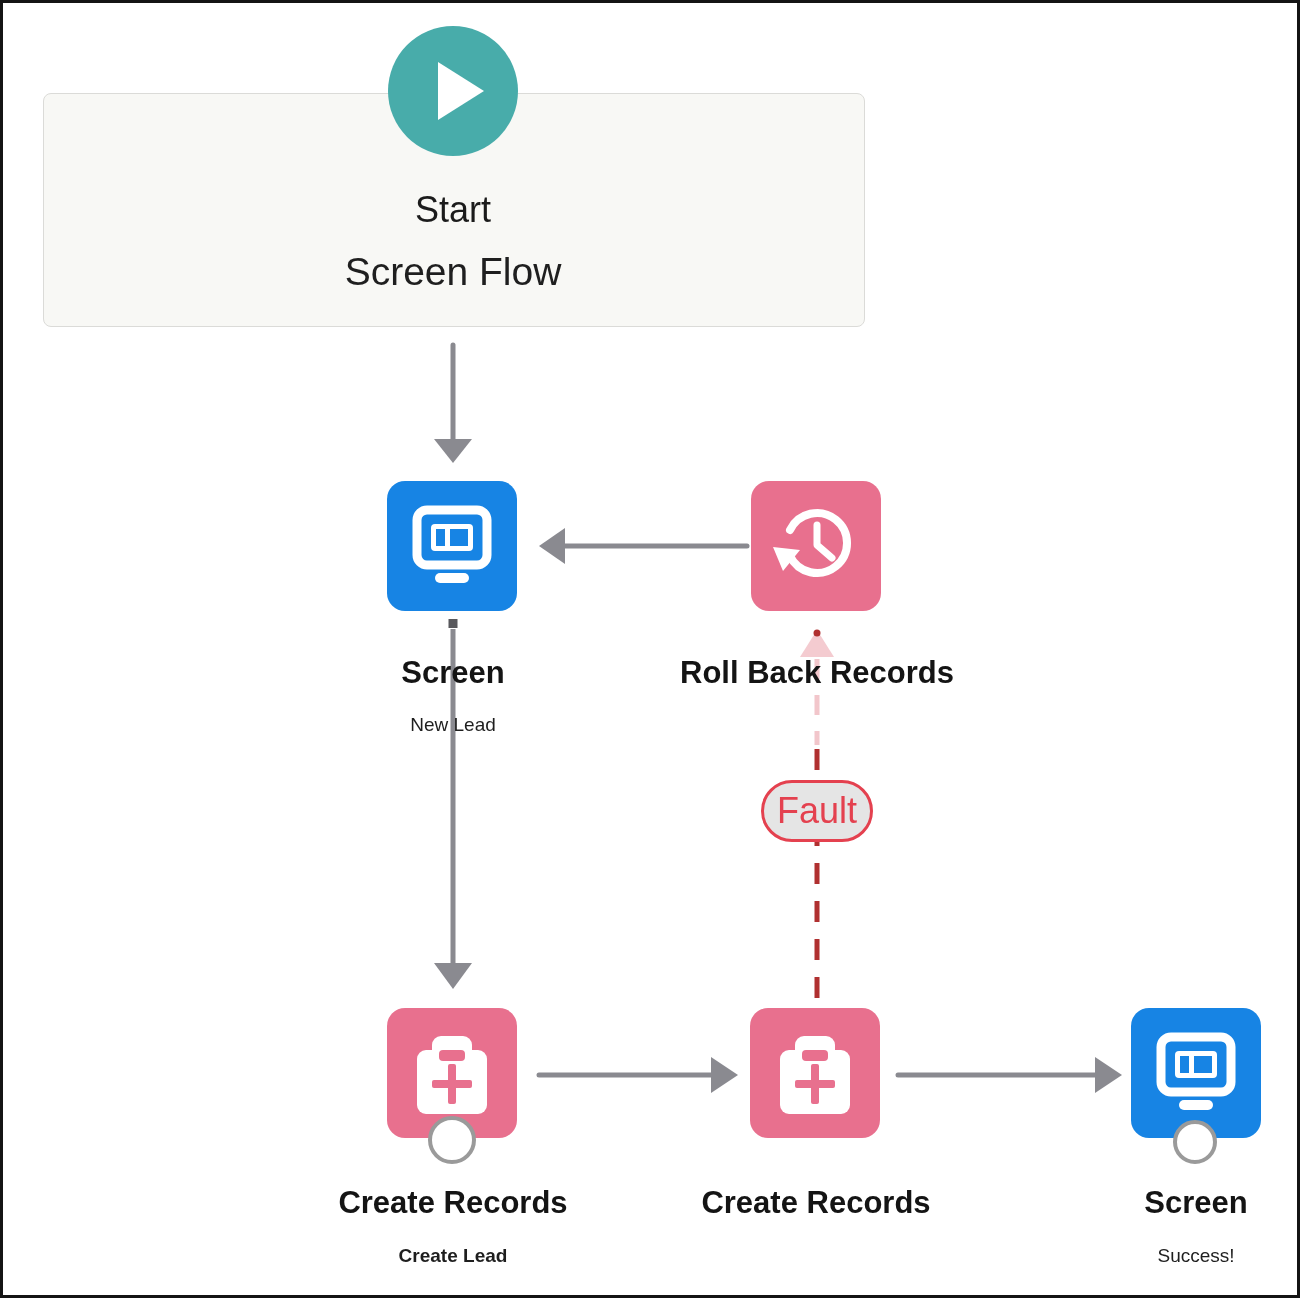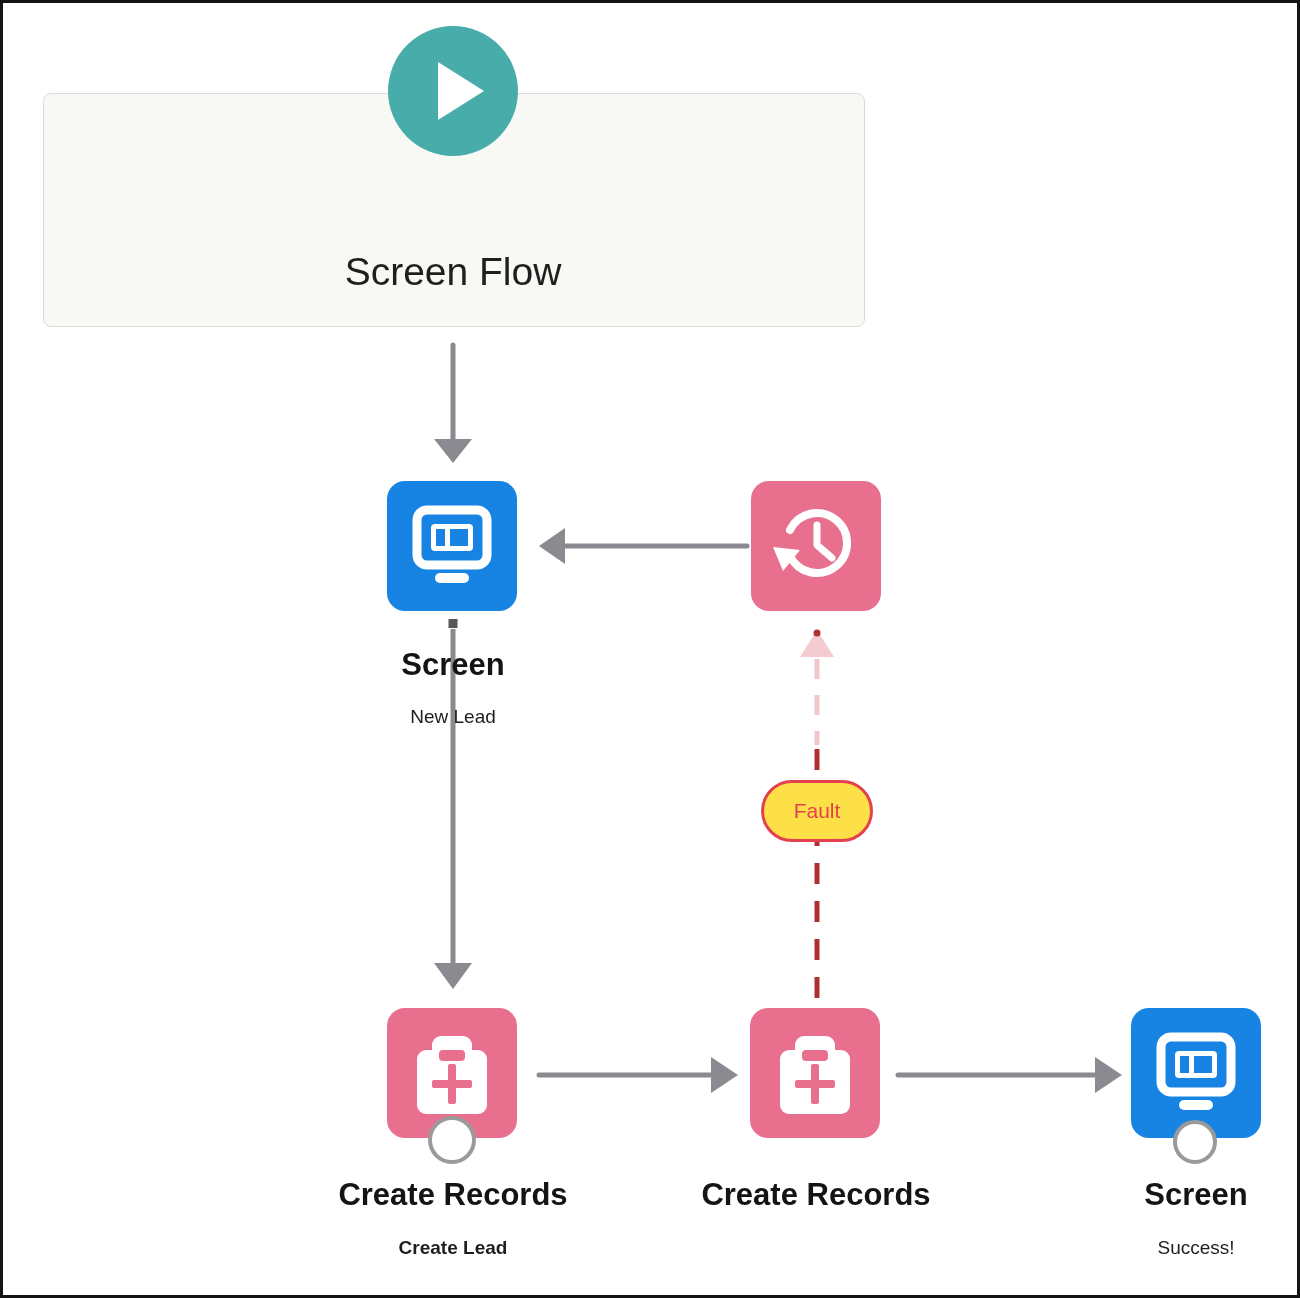--- a/index.html
+++ b/index.html
@@ -36,29 +36,29 @@
   .node-blue{background:#1784E4;}
   .node-pink{background:#E8708E;}
   .node svg{display:block;}
   
   .port-circle{
     position:absolute;border-radius:50%;background:#ffffff;border:4px solid #9A9A9A;z-index:3;
   }
   .port-a{left:425px;top:1113px;width:40px;height:40px;}
   .port-b{left:1170px;top:1117px;width:36px;height:36px;}
   
-  .lbl{position:absolute;text-align:center;z-index:2;line-height:36px;}
+  .lbl{position:absolute;text-align:center;z-index:2;line-height:36px;margin-top:8px;}
   .lbl-title{font-weight:700;font-size:31px;color:#141414;}
   .lbl-sub{font-size:19px;color:#1E1E1E;}
   
   .fault-pill{
     position:absolute;left:758px;top:777px;width:112px;height:62px;box-sizing:border-box;
-    background:#fde047;border:3px solid #E4414F;border-radius:31px;z-index:3;
+    background:#e5e5e5;border:3px solid #E4414F;border-radius:31px;z-index:3;
     display:flex;align-items:center;justify-content:center;
-    font-size:21px;color:#E4414F;
+    font-size:36px;color:#E4414F;
   }
 </style>
 </head>
 <body>
 
 <div class="frame">
 
   <svg class="connector-layer" width="1300" height="1298" viewBox="0 0 1300 1298">
     <g>
       <line x1="450" y1="342" x2="450" y2="437" stroke="#8A8A90" stroke-width="5" stroke-linecap="round"></line>
@@ -86,20 +86,21 @@
     <g>
       <line x1="895" y1="1072" x2="1092" y2="1072" stroke="#8A8A90" stroke-width="5" stroke-linecap="round"></line>
       <polygon points="1092,1054 1092,1090 1119,1072" fill="#8A8A90"></polygon>
     </g>
   </svg>
 
   <div class="start-box"></div>
   <div class="start-circle">
     <div class="play-triangle"></div>
   </div>
+  <div class="start-title">Start</div>
   <div class="start-subtitle">Screen Flow</div>
 
   <div class="node node-blue" style="left:384px;top:478px;">
     <svg width="130" height="130" viewBox="0 0 130 130">
       <rect x="30" y="29" width="70" height="55" rx="10" fill="none" stroke="#ffffff" stroke-width="9"></rect>
       <rect x="44" y="43" width="42" height="27" rx="4" fill="#ffffff"></rect>
       <rect x="49" y="48" width="9" height="17" fill="#1784E4"></rect>
       <rect x="63" y="48" width="18" height="17" fill="#1784E4"></rect>
       <rect x="48" y="92" width="34" height="10" rx="5" fill="#ffffff"></rect>
     </svg>
@@ -107,20 +108,21 @@
   <div class="lbl lbl-title" style="left:250px;top:644px;width:400px;">Screen</div>
   <div class="lbl lbl-sub" style="left:250px;top:696px;width:400px;">New Lead</div>
 
   <div class="node node-pink" style="left:748px;top:478px;">
     <svg width="130" height="130" viewBox="0 0 130 130">
       <path d="M39,49 A30,30 0 1 1 39,75" fill="none" stroke="#ffffff" stroke-width="8" stroke-linecap="round"></path>
       <polygon points="22,66 49,69 32,90" fill="#ffffff"></polygon>
       <path d="M66,44 L66,64 L81,77" fill="none" stroke="#ffffff" stroke-width="7" stroke-linecap="round" stroke-linejoin="round"></path>
     </svg>
   </div>
+  <div class="lbl lbl-title" style="left:614px;top:644px;width:400px;">Roll Back Records</div>
 
   <div class="fault-pill">
     <span>Fault</span>
   </div>
 
   <div class="node node-pink" style="left:384px;top:1005px;">
     <svg width="130" height="130" viewBox="0 0 130 130">
       <rect x="30" y="42" width="70" height="64" rx="9" fill="#ffffff"></rect>
       <rect x="45" y="28" width="40" height="25" rx="9" fill="#ffffff"></rect>
       <rect x="52" y="42" width="26" height="11" rx="4" fill="#E8708E"></rect>

